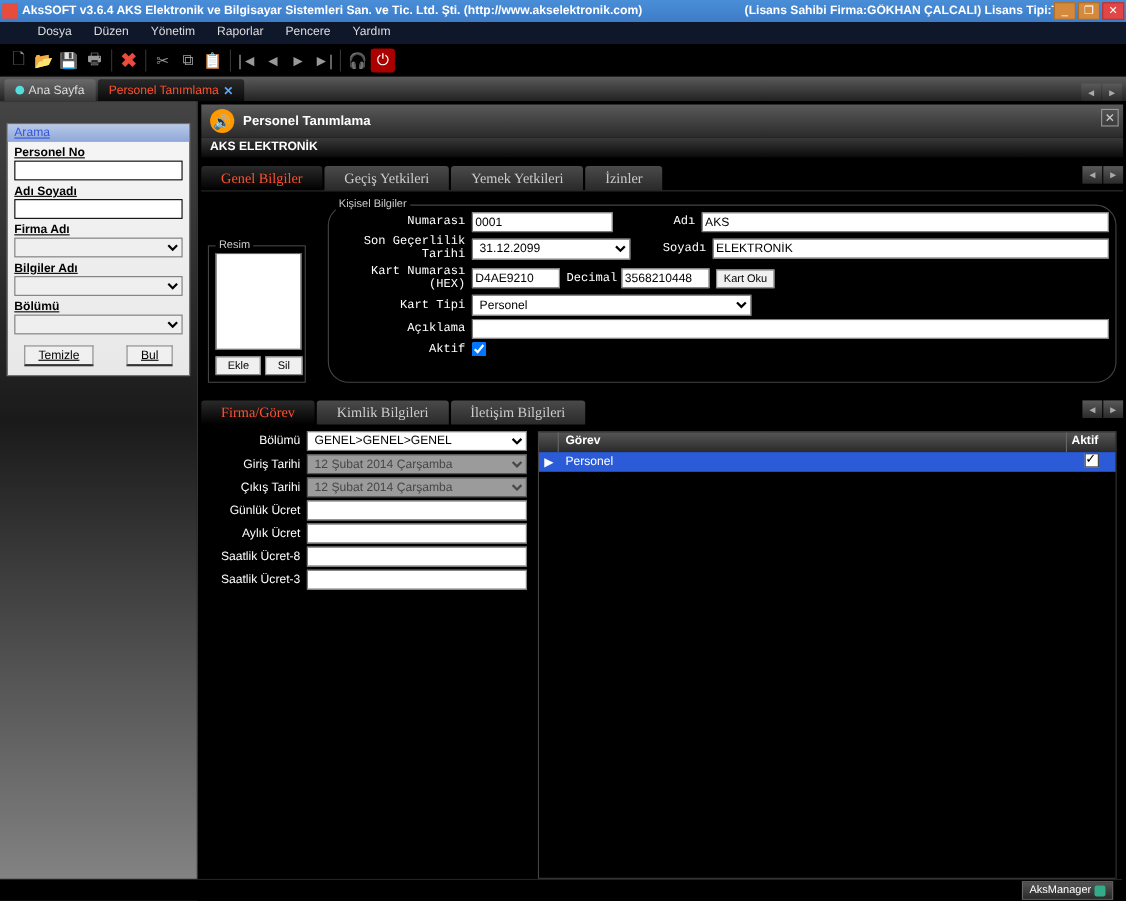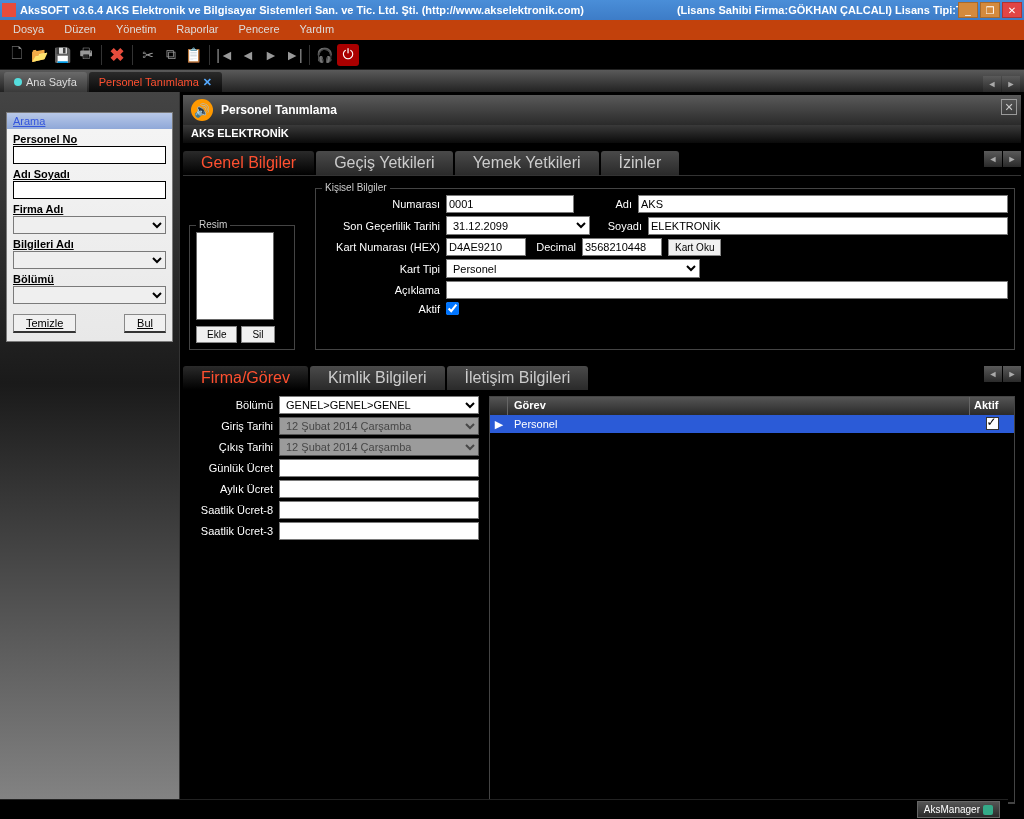--- a/index.html
+++ b/index.html
@@ -9,21 +9,21 @@
 .titlebar { height: 20px; background: linear-gradient(to bottom, #4a8ed8, #3d7cc7); display: flex; align-items: center; padding: 0 2px; color: #fff; font-size: 11px; }
 .titlebar-icon { width: 14px; height: 14px; background: #e74c3c; margin-right: 4px; }
 .titlebar-text { flex: 1; white-space: nowrap; overflow: hidden; }
 .titlebar-text .t1 { font-weight: bold; }
 .titlebar-text .t2 { margin-left: 90px; font-weight: bold; }
 .win-btns { display: flex; gap: 2px; }
 .win-btn { width: 20px; height: 16px; background: #d48a3d; color: #fff; font-size: 10px; display: flex; align-items: center; justify-content: center; cursor: pointer; border: 1px solid #aa6a2a; }
 .win-btn.close { background: #e14545; border-color: #b13333; }
 
 
-.menubar { height: 20px; background: #c2410c; display: flex; padding: 0 3px; }
+.menubar { height: 20px; background: #0f172a; display: flex; padding: 0 24px; }
 .menubar-item { color: #ddd; font-size: 11px; padding: 3px 10px; cursor: pointer; }
 
 
 .toolbar { height: 30px; background: #000; display: flex; align-items: center; padding: 0 6px; gap: 1px; border-bottom: 1px solid #222; }
 .tool-btn { width: 22px; height: 22px; display: flex; align-items: center; justify-content: center; cursor: pointer; font-size: 14px; color: #999; }
 .tool-btn.red { color: #e74c3c; font-size: 18px; font-weight: bold; }
 .tool-btn.orange { color: #e67e22; }
 .tool-sep { width: 1px; height: 20px; background: #333; margin: 0 3px; }
 
 
@@ -37,49 +37,49 @@
 .tab-scroll-btn { width: 18px; height: 16px; background: linear-gradient(to bottom, #5a5a5a, #2a2a2a); color: #aaa; font-size: 9px; display: flex; align-items: center; justify-content: center; cursor: pointer; }
 
 
 .main { display: flex; height: 729px; background: #000; position: relative; }
 .left-panel { width: 180px; background: linear-gradient(to bottom, #444, #1a1a1a 40%, #888 100%); padding: 0; border-right: 1px solid #333; position: relative; }
 .search-box { background: linear-gradient(to bottom, #f5f5f5, #e8e8e8); border: 1px solid #7a7a7a; margin: 20px 6px 0 6px; padding: 4px 6px 8px 6px; }
 .search-title { font-size: 11px; color: #3355dd; background: linear-gradient(to bottom, #b8c8e8, #8fa8d8); margin: -4px -6px 4px -6px; padding: 2px 6px; text-decoration: underline; }
 .search-field-label { font-size: 11px; color: #000; font-weight: bold; text-decoration: underline; margin-top: 4px; display: block; }
 .search-input { width: 100%; height: 18px; border: 1px solid #000; font-size: 11px; padding: 0 2px; }
 .search-select { width: 100%; height: 18px; border: 1px solid #7a7a7a; font-size: 11px; }
-.search-btns { display: flex; gap: 30px; margin-top: 10px; justify-content: space-between;}
+.search-btns { display: flex; gap: 30px; margin-top: 10px; justify-content: center;}
 .search-btn { padding: 2px 12px; font-size: 11px; background: #f0f0f0; border: 1px solid #888; border-bottom: 2px solid #333; cursor: pointer; text-decoration: underline; }
 
 .content { flex: 1; background: #000; position: relative; }
 .panel-header { height: 30px; background: linear-gradient(to bottom, #5a5a5a, #2a2a2a); display: flex; align-items: center; padding: 0 8px; gap: 8px; position: relative; margin: 3px 3px 0 3px; }
 .panel-header-icon { width: 22px; height: 22px; background: #f90; border-radius: 50%; display: flex; align-items: center; justify-content: center; color: #fff; font-size: 13px; }
 .panel-header-title { color: #fff; font-size: 12px; font-weight: bold; }
 .panel-close { position: absolute; right: 4px; top: 4px; width: 16px; height: 16px; border: 1px solid #999; color: #ccc; display: flex; align-items: center; justify-content: center; font-size: 11px; cursor: pointer; }
 
 .firma-bar { height: 18px; background: linear-gradient(to bottom, #3a3a3a, #0a0a0a); color: #fff; font-size: 11px; font-weight: bold; padding: 2px 8px; margin: 0 3px; }
 
 .sub-tabs { display: flex; margin: 8px 3px 0 3px; position: relative; }
-.sub-tab { padding: 3px 18px; font-size: 16px; background: linear-gradient(to bottom, #4a4a4a, #2a2a2a); color: #ccc; border-radius: 3px 3px 0 0; margin-right: 2px; cursor: pointer; }
+.sub-tab { padding: 3px 18px; font-size: 13px; background: linear-gradient(to bottom, #4a4a4a, #2a2a2a); color: #ccc; border-radius: 3px 3px 0 0; margin-right: 2px; cursor: pointer; font-family: Liberation Serif, serif; }
 .sub-tab.active { background: linear-gradient(to bottom, #2a2a2a, #000); color: #ff5030; }
 .sub-tabs .tab-scroll { position: absolute; right: 0; top: 0;}
 
 .form-area { margin: 0 3px; padding: 6px; border-top: 1px solid #333; }
 .form-row1 { display: flex; gap: 20px; }
 
 .fieldset { border: 1px solid #444; padding: 6px; position: relative; margin-top: 6px; }
 .fieldset-legend { position: absolute; top: -7px; left: 6px; background: #000; color: #ccc; font-size: 10px; padding: 0 3px; }
-.resim-box { width: 106px; margin-top: 43px; }
+.resim-box { width: 89px; margin-top: 43px; }
 .resim-img { width: 78px; height: 88px; background: #fff; border: 1px solid #666; }
 .resim-btns { display: flex; gap: 4px; margin-top: 6px; }
 .small-btn { padding: 2px 10px; font-size: 10px; background: #f0f0f0; border: 1px solid #888; cursor: pointer; }
 
-.kisisel { flex: 1; }
+.kisisel { flex: 1; border-radius: 19px; }
 .kisisel .fr { display: flex; align-items: center; gap: 6px; margin-bottom: 3px; }
-.kisisel label { color: #fff; font-size: 11px; text-align: right; }
+.kisisel label { color: #fff; font-size: 11px; text-align: right; font-family: Liberation Mono, monospace; }
 .kisisel input[type=text], .kisisel select { height: 18px; border: 1px solid #7a7a7a; font-size: 11px; padding: 0 2px; background: #fff; }
 .kisisel select { height: 19px; }
 
 .form-area2 { margin: 0 3px; padding: 6px; }
 .inner-layout { display: flex; gap: 10px; }
 .left-form { width: 290px; }
 .left-form .fr { display: flex; align-items: center; margin-bottom: 3px; }
 .left-form label { width: 90px; color: #fff; font-size: 11px; text-align: right; padding-right: 6px; }
 .left-form input, .left-form select { flex: 1; height: 18px; border: 1px solid #7a7a7a; font-size: 11px; padding: 0 2px; background: #fff; }
 .left-form input[disabled], .left-form select[disabled] { background: #ddd; color: #666; }
@@ -91,21 +91,21 @@
 .grid-header .gc3 { width: 44px; padding: 2px 4px; }
 .grid-row { display: flex; background: #2b5bd7; color: #fff; font-size: 11px; height: 18px; align-items: center; }
 .grid-row .gc1 { width: 18px; text-align: center; color: #fff; }
 .grid-row .gc2 { flex: 1; padding: 0 6px; }
 .grid-row .gc3 { width: 44px; text-align: center; }
 .grid-row .gc3 .chk { width: 13px; height: 13px; background: #fff; border: 1px solid #333; display: inline-block; position: relative; }
 .grid-row .gc3 .chk::after { content: "✓"; position: absolute; top: -3px; left: 0; font-size: 12px; color: #000; }
 .grid-body { height: 370px; background: #000; border-bottom: 1px solid #444; }
 
 
-.statusbar { position: absolute; bottom: 0; left: 0; right: 16px; height: 20px; background: #000; border-top: 1px solid #222; display: flex; justify-content: flex-end; align-items: center; padding: 0 8px; }
+.statusbar { position: absolute; bottom: 0; left: 0; right: 4px; height: 20px; background: #000; border-top: 1px solid #222; display: flex; justify-content: flex-end; align-items: center; padding: 0 8px; }
 .status-badge { background: linear-gradient(to bottom, #555, #2a2a2a); color: #fff; font-size: 10px; padding: 2px 6px; border: 1px solid #666; display: flex; align-items: center; gap: 3px; }
 .status-badge-icon { width: 10px; height: 10px; background: #3a8; border-radius: 2px;}
 
 input[type=checkbox]{ width: 13px; height: 13px; }
 </style>
 </head>
 <body>
 
 <div class="titlebar">
   <div class="titlebar-icon"></div>
@@ -169,21 +169,21 @@
 
   <div class="left-panel">
     <div class="search-box">
       <div class="search-title">Arama</div>
       <label class="search-field-label">Personel No</label>
       <input class="search-input" style="">
       <label class="search-field-label">Adı Soyadı</label>
       <input class="search-input" style="">
       <label class="search-field-label">Firma Adı</label>
       <select class="search-select"><option></option></select>
-      <label class="search-field-label">Bilgileri Adı</label>
+      <label class="search-field-label">Bilgiler Adı</label>
       <select class="search-select"><option></option></select>
       <label class="search-field-label">Bölümü</label>
       <select class="search-select"><option></option></select>
       <div class="search-btns">
         <button class="search-btn">Temizle</button>
         <button class="search-btn">Bul</button>
       </div>
     </div>
   </div>
 

